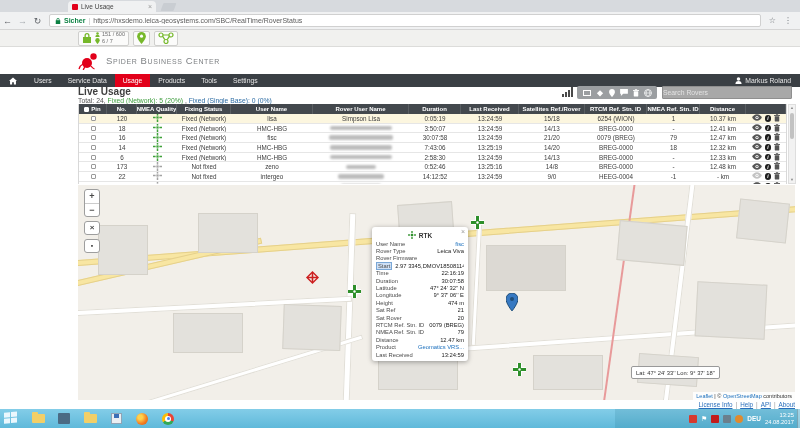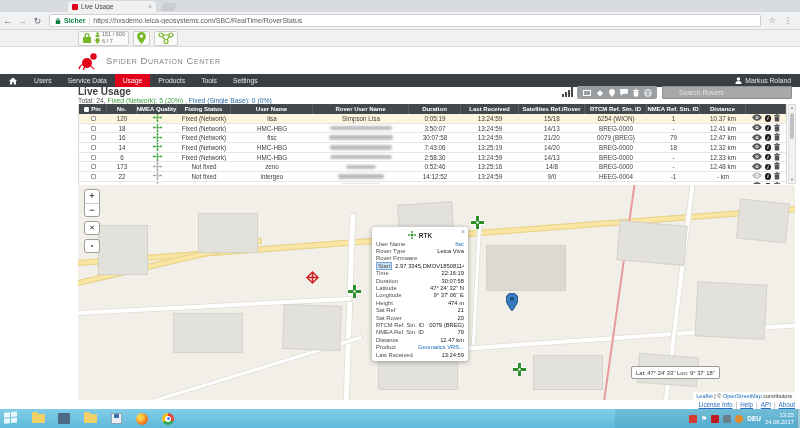--- a/index.html
+++ b/index.html
@@ -41,21 +41,21 @@
 
   
   .h1{position:absolute;left:78px;top:86px;font-size:10px;font-weight:bold;color:#3f3f3f}
   .summary{position:absolute;left:78px;top:97px;font-size:6.8px;color:#555}
   .sum-green{color:#3f9e3f}
   .sum-blue{color:#2e6da4}
   .tb-signal{position:absolute;left:562px;top:87px;display:flex;align-items:flex-end;gap:1px;height:10px}
   .tb-signal i{display:block;width:2px;background:#4a4a4a}
   .tb-group{position:absolute;left:577px;top:86px;width:80px;height:13px;background:#9b9ea1;border-radius:2px;display:flex;align-items:center;justify-content:space-around;padding:0 3px}
   .tb-ic{display:flex;align-items:center}
-  .searchbox{position:absolute;left:662px;top:86px;width:130px;height:13px;background:#a8a8a8;border:1px solid #8f8f8f;border-radius:1px;font-size:6.8px;color:#f0f0f0;padding:0 16px;font-family:"Liberation Sans",sans-serif}
+  .searchbox{position:absolute;left:662px;top:86px;width:130px;height:13px;background:#a8a8a8;border:1px solid #8f8f8f;border-radius:1px;font-size:6.8px;color:#f0f0f0;padding:0 0;font-family:"Liberation Sans",sans-serif}
   .searchbox::placeholder{color:#e3e3e3}
 
   
   .tablewrap{position:absolute;left:78px;top:104px;width:709px;height:80px;overflow:hidden;border-left:1px solid #d8d8d8;border-right:1px solid #d8d8d8}
   .thead,.trow{display:grid;grid-template-columns:28px 30px 40px 54px 82px 96px 52px 58px 66px 62px 53px 46px 40px}
   .thead{height:10px;background:#43484d}
   .thead .cell{color:#fff;font-size:6px;font-weight:bold;border-right:1px solid rgba(255,255,255,.12)}
   .trow{height:9.7px;background:#fff;border-bottom:1px solid #e6e6e6}
   .trow.sel{background:#fcf6df}
   .cell{display:flex;align-items:center;justify-content:center;font-size:6.3px;color:#3c3c3c;overflow:hidden;white-space:nowrap}
@@ -191,21 +191,21 @@
       <g fill="#e2001a">
           <circle cx="9" cy="12" r="5"></circle>
           <circle cx="15.5" cy="5.5" r="3.2"></circle>
         </g>
       <g stroke="#e2001a" stroke-width="1.3" fill="none">
           <path d="M5 13c-2 1-3.5 3-4 5"></path>
           <path d="M7 16c-1 1-1.5 2-1.7 3"></path>
           <path d="M13 15c1 1.5 2 2.5 3.5 3"></path>
         </g>
     </svg>
-    <span class="brandtext">Spider Duration Center</span>
+    <span class="brandtext">Spider Business Center</span>
   </div>
 
   <div class="navbar">
     <span class="navhome">
         <svg width="8" height="8" viewBox="0 0 10 9">
           <path d="M5 0L0 4.5h1.3V9h2.6V6h2.2v3h2.6V4.5H10z" fill="#fff"></path>
         </svg>
       </span>
     <span class="navitem">Users</span>
     <span class="navitem">Service Data</span>

